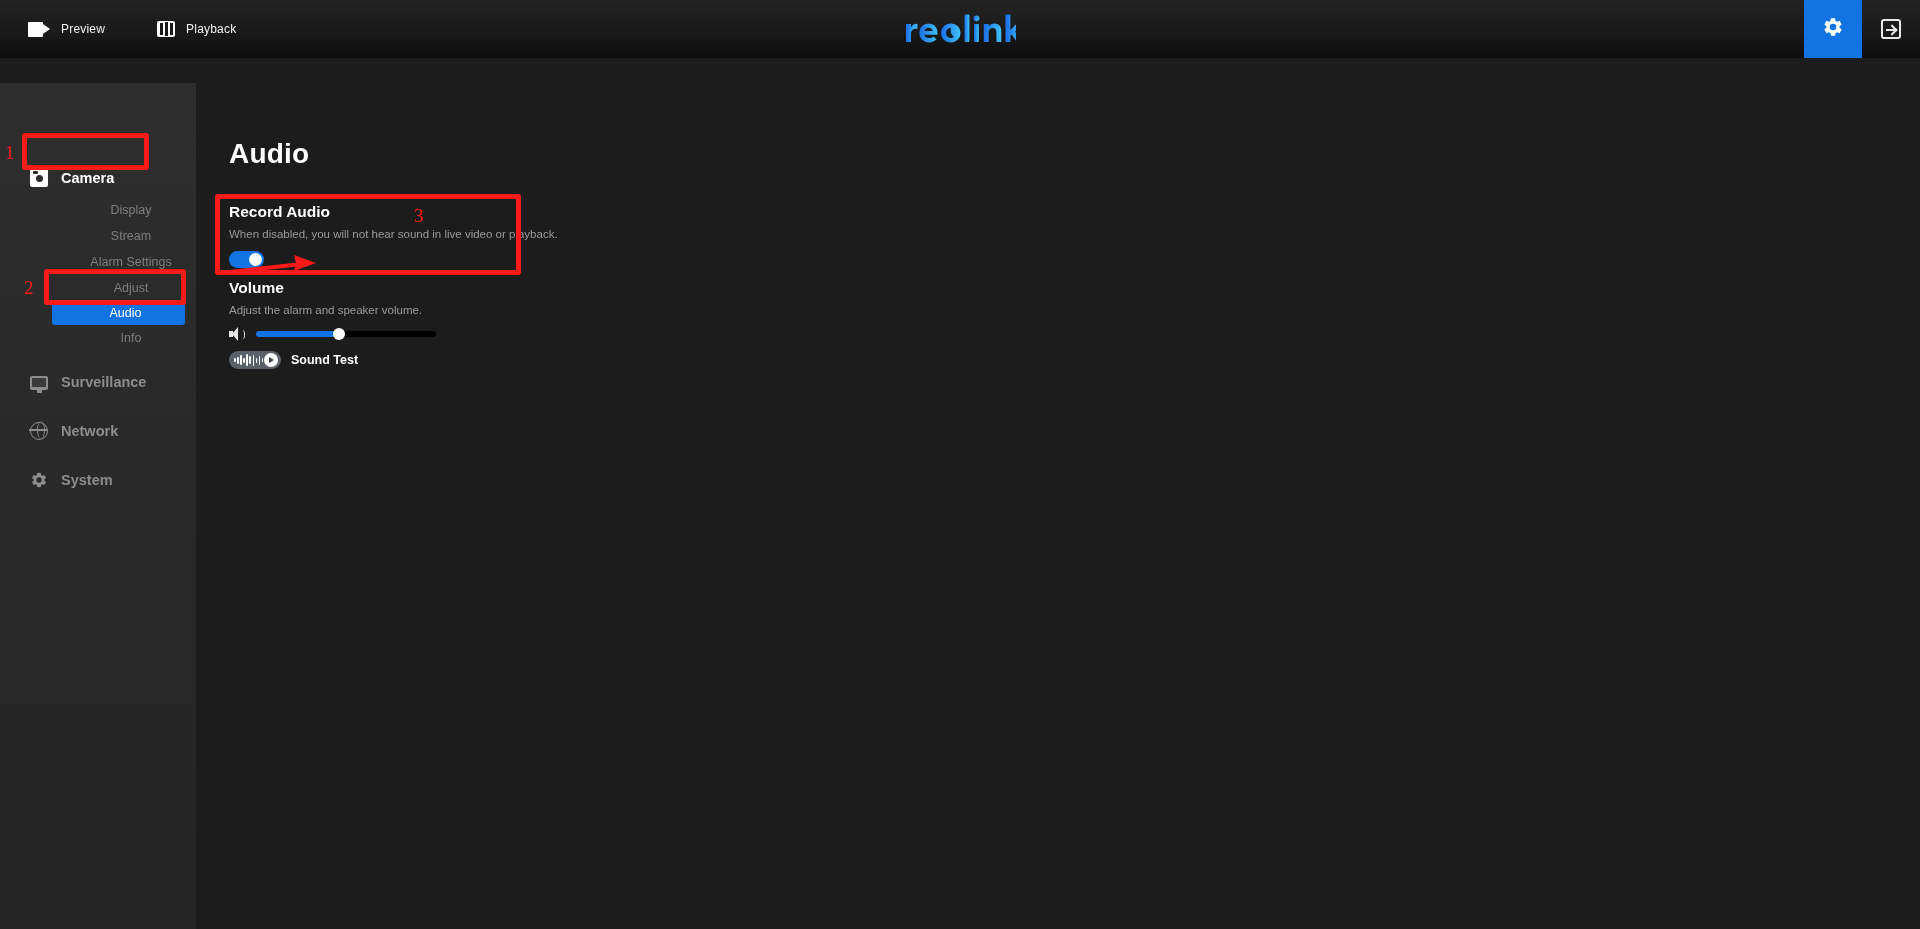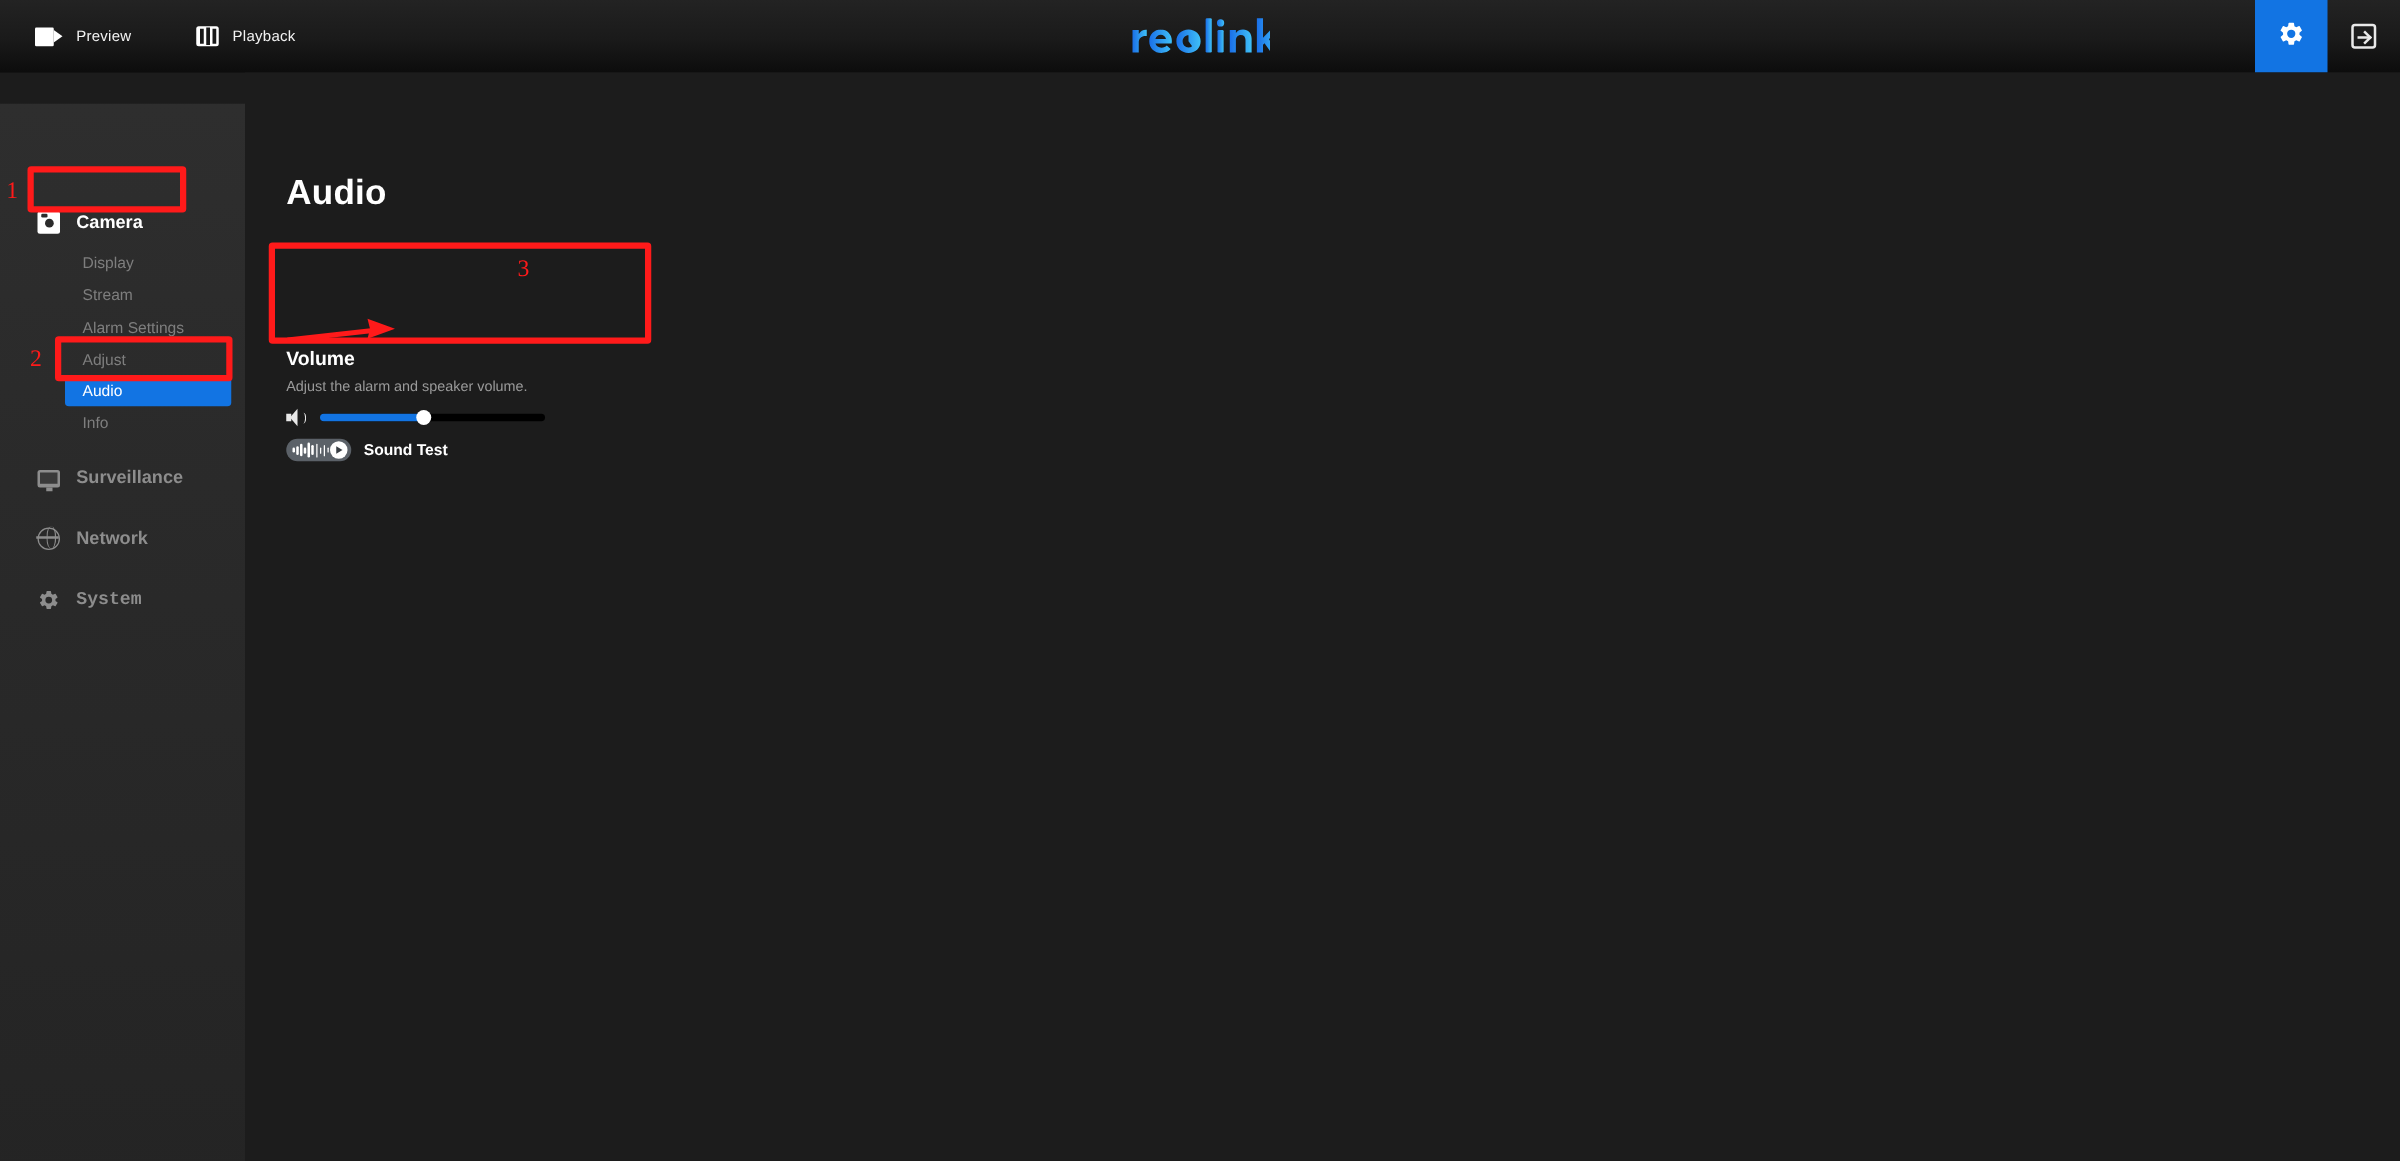--- a/index.html
+++ b/index.html
@@ -66,21 +66,21 @@
   }
   .nav-group{ }
   .nav-main{
     height:38px; display:flex; align-items:center; gap:13px; padding-left:30px; cursor:pointer;
     color:#8d8d8d; font-size:14.5px; font-weight:700;
   }
   .nav-main.active{ color:#ffffff; }
   .nav-main .nlabel{ white-space:nowrap; }
   .nav-sub{
     height:26px; display:flex; align-items:center; padding-left:66px; cursor:pointer;
-    color:#7e7e7e; font-size:12.5px;
+    color:#7e7e7e; font-size:12.5px;justify-content:center;
   }
   .nav-sub.selected{
     background:#1274e3; color:#ffffff; border-radius:3px;
     margin:0 11px 0 52px; padding-left:14px; height:24px;
   }
   .nav-icon{ width:18px; height:18px; flex:0 0 18px; position:relative; }
 
   
   .ic-camera{ background:#fff; border-radius:2px; }
   .ic-camera:before{ content:""; position:absolute; left:6px; top:5.5px; width:7px; height:7px; border-radius:50%; background:#2b2b2b; }
@@ -244,33 +244,40 @@
       <span class="nav-icon ic-monitor"></span>
       <span class="nlabel">Surveillance</span>
     </div>
 
     <div class="nav-main" style="margin-top:11px;">
       <span class="nav-icon ic-globe"></span>
       <span class="nlabel">Network</span>
     </div>
 
 
-    <div class="nav-main" style="margin-top:11px;font-family:Liberation Mono, monospace;">
+    <div class="nav-main" style="margin-top:11px;">
       <span class="nav-icon ic-gear">
         <svg width="18" height="18" viewBox="0 0 24 24" fill="#8d8d8d" aria-hidden="true">
           <path d="M19.14 12.94a7.07 7.07 0 0 0 .06-.94 7.07 7.07 0 0 0-.06-.94l2.03-1.58a.49.49 0 0 0 .12-.61l-1.92-3.32a.49.49 0 0 0-.59-.22l-2.39.96a7.03 7.03 0 0 0-1.62-.94l-.36-2.54a.48.48 0 0 0-.48-.41h-3.84a.48.48 0 0 0-.48.41l-.36 2.54c-.59.24-1.13.56-1.62.94l-2.39-.96a.49.49 0 0 0-.59.22L2.74 8.87a.49.49 0 0 0 .12.61l2.03 1.58c-.04.31-.06.63-.06.94s.02.63.06.94l-2.03 1.58a.49.49 0 0 0-.12.61l1.92 3.32c.12.22.38.3.59.22l2.39-.96c.5.38 1.03.7 1.62.94l.36 2.54c.04.24.24.41.48.41h3.84c.24 0 .44-.17.48-.41l.36-2.54c.59-.24 1.12-.56 1.62-.94l2.39.96c.22.08.47 0 .59-.22l1.92-3.32a.49.49 0 0 0-.12-.61zM12 15.6A3.6 3.6 0 1 1 12 8.4a3.6 3.6 0 0 1 0 7.2z"></path>
         </svg>
       </span>
       <span class="nlabel">System</span>
     </div>
   </div>
 
   <div class="main">
     <div class="page-title">Audio</div>
 
+    <div class="section sec-record">
+      <div class="sec-head">Record Audio</div>
+      <div class="sec-desc">When disabled, you will not hear sound in live video or playback.</div>
+      <div class="toggle">
+        <span class="knob"></span>
+      </div>
+    </div>
 
     <div class="section sec-volume">
       <div class="sec-head">Volume</div>
       <div class="sec-desc">Adjust the alarm and speaker volume.</div>
       <div class="vol-row">
         <span class="spk">
             <span class="wave1"></span>
           </span>
         <div class="slider">
           <span class="fill" id="vol-fill" style="width: 46%;"></span>

